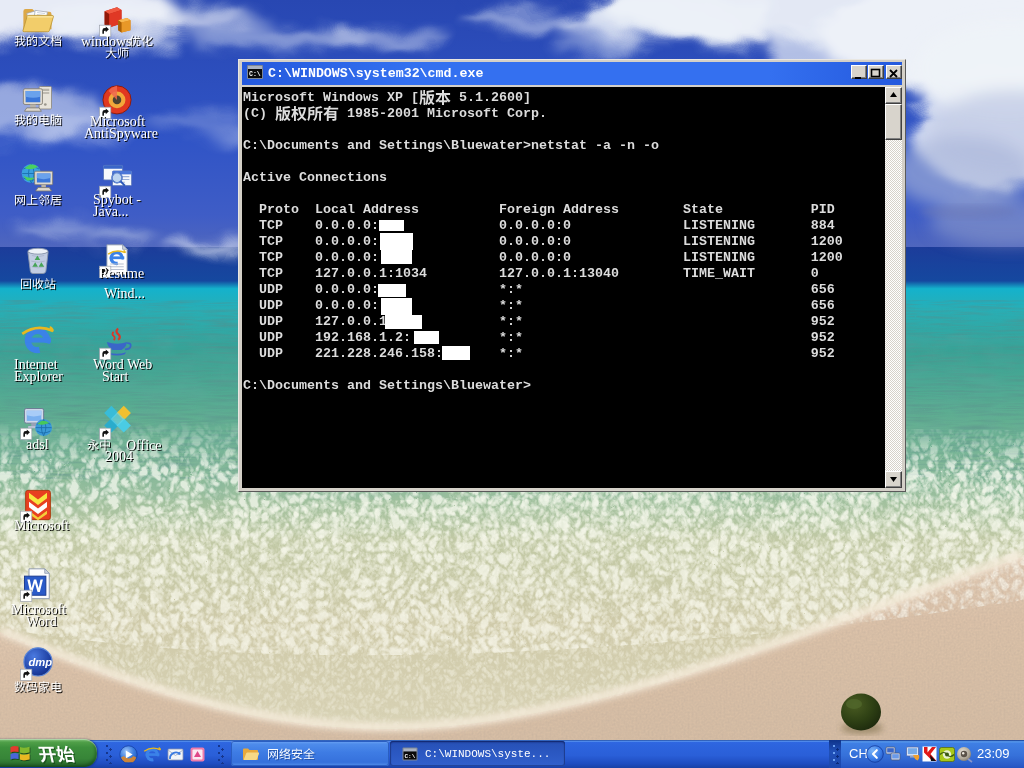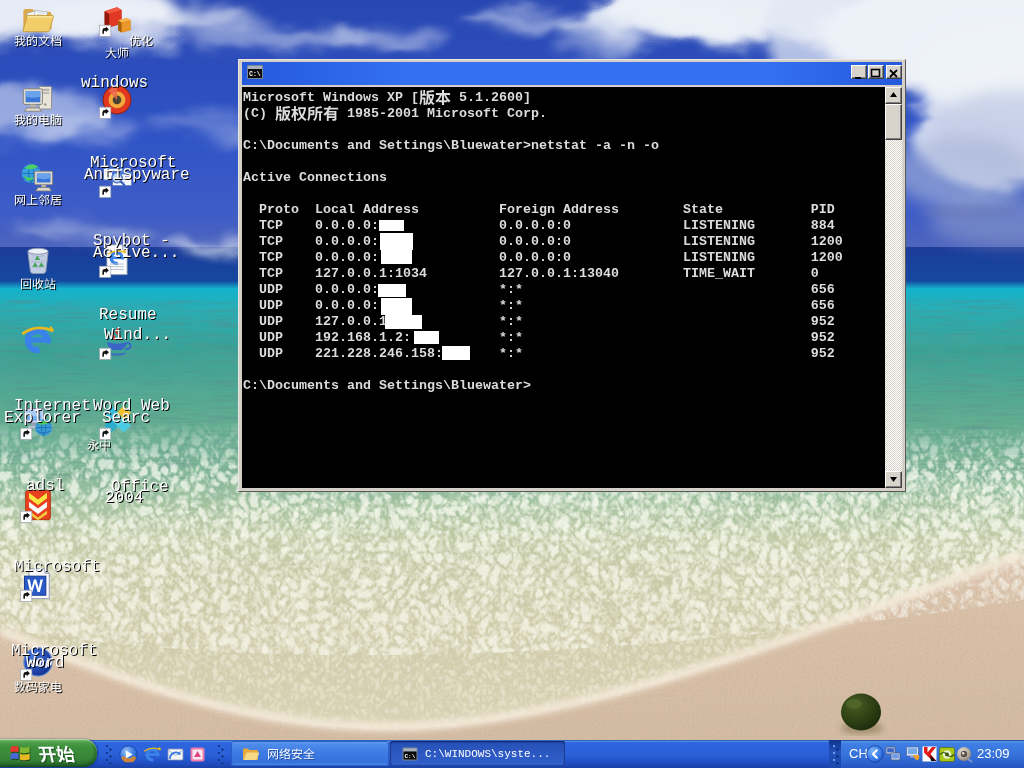--- a/index.html
+++ b/index.html
@@ -1,21 +1,21 @@
 <!DOCTYPE html>
 <html><head><meta charset="utf-8">
 <style>
 html,body{margin:0;padding:0;}
 body{width:1024px;height:768px;overflow:hidden;position:relative;
  font-family:"Liberation Sans",sans-serif;}
 #desk{position:absolute;left:0;top:0;width:1024px;height:768px;overflow:hidden;}
 .abs{position:absolute;}
-.lab{position:absolute;color:#fff;font-family:Liberation Mono, monospace;
- font-size:16px;line-height:12px;text-align:center;
- text-shadow:1px 1px 0 #000;white-space:pre;margin-top:41px;}
+.lab{position:absolute;color:#fff;font-family:Liberation Serif, serif;
+ font-size:14px;line-height:12px;text-align:center;
+ text-shadow:1px 1px 0 #000;white-space:pre;}
 </style></head><body>
 <div id="desk">
 <svg width="0" height="0" style="position:absolute">
 <defs>
 <mask id="ieem" maskUnits="userSpaceOnUse" x="0" y="0" width="32" height="32">
  <rect width="32" height="32" fill="#fff"></rect>
  <circle cx="15.5" cy="16.5" r="5.8" fill="#000"></circle>
  <path d="M15.5 16.5 L32 21 L32 32 L19 32 Z" fill="#000"></path>
 </mask>
 <g id="iee">
@@ -163,20 +163,21 @@
 
 <div class="abs" style="left:238px;top:59px;width:668px;height:433px;
  background:#d4d0c8;border:1px solid;border-color:#e9e7e2 #5a5a5a #5a5a5a #e9e7e2;box-sizing:border-box;"></div>
 <div class="abs" style="left:242px;top:62px;width:660px;height:23px;background:linear-gradient(90deg,#2459dd,#3470f0 25%,#3470f0 80%,#2459dd);"></div>
 <svg class="abs" style="left:247px;top:65px" width="16" height="16" viewBox="0 0 16 16">
  <rect x="0" y="0" width="16" height="14" rx="1" fill="#7d8694"></rect>
  <rect x="1" y="1" width="14" height="3" fill="#aab2c0"></rect>
  <rect x="1" y="4" width="14" height="9" fill="#0a0a0a"></rect>
  <text x="2" y="11" font-family="Liberation Mono" font-size="6.5" font-weight="bold" fill="#fff">C:\</text>
 </svg>
+<div class="abs" style="left:268px;top:66px;font:bold 13.3px/15px 'Liberation Mono',monospace;color:#fff;letter-spacing:0;">C:\WINDOWS\system32\cmd.exe</div>
 <div class="abs" style="left:851px;top:65px;width:16px;height:14px;background:#d8d4cc;border:1px solid;border-color:#fff #404040 #404040 #fff;box-sizing:border-box;box-shadow:inset -1px -1px 0 #808080;"><svg width="14" height="12" viewBox="0 0 14 12">
         <rect x="3" y="9" width="6" height="2" fill="#000"></rect>
       </svg></div>
     <div class="abs" style="left:868px;top:65px;width:16px;height:14px;background:#d8d4cc;border:1px solid;border-color:#fff #404040 #404040 #fff;box-sizing:border-box;box-shadow:inset -1px -1px 0 #808080;"><svg width="14" height="12" viewBox="0 0 14 12">
         <rect x="2.5" y="1.5" width="8" height="7" fill="none" stroke="#000" stroke-width="1.6"></rect>
       </svg></div>
     <div class="abs" style="left:886px;top:65px;width:16px;height:14px;background:#d8d4cc;border:1px solid;border-color:#fff #404040 #404040 #fff;box-sizing:border-box;box-shadow:inset -1px -1px 0 #808080;"><svg width="14" height="12" viewBox="0 0 14 12">
         <path d="M3 2 L10 9 M10 2 L3 9" stroke="#000" stroke-width="1.8"></path>
       </svg></div>
     <div class="abs" style="left:242px;top:87px;width:643px;height:401px;background:#000;"></div>
@@ -537,41 +538,41 @@
     </svg>
     <div class="lab" style="left:90px;top:116px;">Microsoft</div>
     <div class="lab" style="left:84px;top:128px;">AntiSpyware</div>
     <svg class="abs" style="left:14px;top:194px" width="51" height="15" viewBox="0 0 51 15">
       <g transform="translate(0,10.3)">
         <path d="M2.3 -6.4C2.9 -5.8 3.5 -5 4 -4.2C3.5 -2.9 2.9 -1.9 2.1 -1.1C2.3 -0.9 2.6 -0.7 2.8 -0.6C3.5 -1.3 4.1 -2.3 4.5 -3.4C4.9 -2.9 5.3 -2.3 5.5 -1.9L6.1 -2.5C5.8 -3 5.4 -3.6 4.9 -4.3C5.2 -5.3 5.5 -6.4 5.7 -7.6L4.8 -7.7C4.7 -6.8 4.5 -5.9 4.3 -5.1C3.8 -5.8 3.3 -6.4 2.9 -6.9ZM5.8 -6.4C6.3 -5.8 6.9 -5 7.4 -4.2C7 -2.9 6.3 -1.8 5.4 -1C5.6 -0.9 6 -0.6 6.1 -0.5C6.9 -1.2 7.5 -2.2 8 -3.4C8.4 -2.7 8.7 -2.1 9 -1.5L9.6 -2.1C9.3 -2.7 8.9 -3.5 8.3 -4.3C8.6 -5.3 8.9 -6.4 9.1 -7.6L8.2 -7.7C8.1 -6.8 7.9 -5.9 7.7 -5.1C7.3 -5.7 6.8 -6.3 6.4 -6.9ZM1.1 -9.4V0.9H2V-8.5H10.1V-0.2C10.1 -0 10 0 9.8 0C9.5 0.1 8.7 0.1 8 0C8.1 0.3 8.2 0.7 8.3 0.9C9.4 0.9 10 0.9 10.4 0.8C10.8 0.6 11 0.3 11 -0.2V-9.4Z M17.1 -9.9V-0.5H12.6V0.4H23.4V-0.5H18.1V-5.3H22.6V-6.2H18.1V-9.9Z M27.1 -6.6C27.5 -6.1 28 -5.5 28.3 -5.1L28.9 -5.6C28.7 -6 28.2 -6.5 27.7 -7ZM31.5 -9.4V0.9H32.3V-8.6H34.2C33.9 -7.7 33.5 -6.4 33 -5.4C34.1 -4.3 34.4 -3.4 34.4 -2.7C34.4 -2.2 34.3 -1.9 34.1 -1.7C33.9 -1.6 33.8 -1.6 33.6 -1.6C33.3 -1.6 33 -1.6 32.7 -1.6C32.8 -1.4 32.9 -1 32.9 -0.8C33.2 -0.7 33.6 -0.7 33.9 -0.8C34.2 -0.8 34.5 -0.9 34.7 -1C35.1 -1.3 35.2 -1.9 35.2 -2.6C35.2 -3.4 35 -4.4 33.9 -5.5C34.4 -6.6 34.9 -8 35.4 -9.1L34.8 -9.5L34.6 -9.4ZM27.8 -10.1C27.1 -8.6 25.9 -7.1 24.4 -6.1C24.6 -5.9 24.9 -5.6 25.1 -5.4C26.2 -6.3 27.1 -7.3 27.9 -8.5C28.9 -7.7 30 -6.6 30.5 -5.9L31.1 -6.6C30.5 -7.3 29.3 -8.4 28.3 -9.2L28.6 -9.8ZM25.5 -4.6V-3.8H29.2C28.8 -3 28.2 -2 27.6 -1.3C27.3 -1.6 26.9 -2 26.5 -2.3L25.9 -1.8C26.8 -1 27.9 0.1 28.4 0.9L29.1 0.3C28.9 0 28.6 -0.3 28.2 -0.7C28.9 -1.7 29.9 -3.1 30.4 -4.3L29.8 -4.7L29.6 -4.6Z M38.6 -8.6H45.7V-7.3H38.6ZM38.6 -6.5H42.5V-5.2H38.6L38.6 -5.9ZM39.6 -2.9V1H40.4V0.5H45.5V0.9H46.4V-2.9H43.4V-4.3H47.3V-5.2H43.4V-6.5H46.6V-9.4H37.7V-5.9C37.7 -4 37.6 -1.4 36.4 0.5C36.6 0.6 37 0.8 37.2 1C38.1 -0.5 38.5 -2.6 38.6 -4.3H42.5V-2.9ZM40.4 -0.3V-2.1H45.5V-0.3Z" fill="#000" transform="translate(1.1,1.1)" opacity="0.9"></path>
         <path d="M2.3 -6.4C2.9 -5.8 3.5 -5 4 -4.2C3.5 -2.9 2.9 -1.9 2.1 -1.1C2.3 -0.9 2.6 -0.7 2.8 -0.6C3.5 -1.3 4.1 -2.3 4.5 -3.4C4.9 -2.9 5.3 -2.3 5.5 -1.9L6.1 -2.5C5.8 -3 5.4 -3.6 4.9 -4.3C5.2 -5.3 5.5 -6.4 5.7 -7.6L4.8 -7.7C4.7 -6.8 4.5 -5.9 4.3 -5.1C3.8 -5.8 3.3 -6.4 2.9 -6.9ZM5.8 -6.4C6.3 -5.8 6.9 -5 7.4 -4.2C7 -2.9 6.3 -1.8 5.4 -1C5.6 -0.9 6 -0.6 6.1 -0.5C6.9 -1.2 7.5 -2.2 8 -3.4C8.4 -2.7 8.7 -2.1 9 -1.5L9.6 -2.1C9.3 -2.7 8.9 -3.5 8.3 -4.3C8.6 -5.3 8.9 -6.4 9.1 -7.6L8.2 -7.7C8.1 -6.8 7.9 -5.9 7.7 -5.1C7.3 -5.7 6.8 -6.3 6.4 -6.9ZM1.1 -9.4V0.9H2V-8.5H10.1V-0.2C10.1 -0 10 0 9.8 0C9.5 0.1 8.7 0.1 8 0C8.1 0.3 8.2 0.7 8.3 0.9C9.4 0.9 10 0.9 10.4 0.8C10.8 0.6 11 0.3 11 -0.2V-9.4Z M17.1 -9.9V-0.5H12.6V0.4H23.4V-0.5H18.1V-5.3H22.6V-6.2H18.1V-9.9Z M27.1 -6.6C27.5 -6.1 28 -5.5 28.3 -5.1L28.9 -5.6C28.7 -6 28.2 -6.5 27.7 -7ZM31.5 -9.4V0.9H32.3V-8.6H34.2C33.9 -7.7 33.5 -6.4 33 -5.4C34.1 -4.3 34.4 -3.4 34.4 -2.7C34.4 -2.2 34.3 -1.9 34.1 -1.7C33.9 -1.6 33.8 -1.6 33.6 -1.6C33.3 -1.6 33 -1.6 32.7 -1.6C32.8 -1.4 32.9 -1 32.9 -0.8C33.2 -0.7 33.6 -0.7 33.9 -0.8C34.2 -0.8 34.5 -0.9 34.7 -1C35.1 -1.3 35.2 -1.9 35.2 -2.6C35.2 -3.4 35 -4.4 33.9 -5.5C34.4 -6.6 34.9 -8 35.4 -9.1L34.8 -9.5L34.6 -9.4ZM27.8 -10.1C27.1 -8.6 25.9 -7.1 24.4 -6.1C24.6 -5.9 24.9 -5.6 25.1 -5.4C26.2 -6.3 27.1 -7.3 27.9 -8.5C28.9 -7.7 30 -6.6 30.5 -5.9L31.1 -6.6C30.5 -7.3 29.3 -8.4 28.3 -9.2L28.6 -9.8ZM25.5 -4.6V-3.8H29.2C28.8 -3 28.2 -2 27.6 -1.3C27.3 -1.6 26.9 -2 26.5 -2.3L25.9 -1.8C26.8 -1 27.9 0.1 28.4 0.9L29.1 0.3C28.9 0 28.6 -0.3 28.2 -0.7C28.9 -1.7 29.9 -3.1 30.4 -4.3L29.8 -4.7L29.6 -4.6Z M38.6 -8.6H45.7V-7.3H38.6ZM38.6 -6.5H42.5V-5.2H38.6L38.6 -5.9ZM39.6 -2.9V1H40.4V0.5H45.5V0.9H46.4V-2.9H43.4V-4.3H47.3V-5.2H43.4V-6.5H46.6V-9.4H37.7V-5.9C37.7 -4 37.6 -1.4 36.4 0.5C36.6 0.6 37 0.8 37.2 1C38.1 -0.5 38.5 -2.6 38.6 -4.3H42.5V-2.9ZM40.4 -0.3V-2.1H45.5V-0.3Z" fill="#fff"></path>
       </g>
     </svg>
     <div class="lab" style="left:93px;top:194px;">Spybot -</div>
-    <div class="lab" style="left:93px;top:206px;">Active...</div>
+    <div class="lab" style="left:93px;top:206px;">Java...</div>
     <svg class="abs" style="left:20px;top:278px" width="39" height="15" viewBox="0 0 39 15">
       <g transform="translate(0,10.3)">
         <path d="M4.5 -6H7.4V-3.3H4.5ZM3.6 -6.8V-2.4H8.3V-6.8ZM1 -9.6V0.9H1.9V0.3H10.1V0.9H11V-9.6ZM1.9 -0.6V-8.7H10.1V-0.6Z M19.1 -6.9H21.7C21.4 -5.4 21 -4.1 20.4 -3C19.8 -4.1 19.3 -5.4 19 -6.7ZM18.9 -10.1C18.6 -8 17.9 -6 16.9 -4.8C17.1 -4.6 17.4 -4.2 17.6 -4.1C17.9 -4.5 18.2 -5 18.5 -5.6C18.9 -4.3 19.4 -3.2 19.9 -2.2C19.2 -1.2 18.3 -0.4 17.1 0.2C17.3 0.4 17.6 0.8 17.7 1C18.8 0.4 19.7 -0.4 20.4 -1.4C21.1 -0.4 22 0.4 22.9 0.9C23.1 0.7 23.4 0.3 23.6 0.2C22.5 -0.3 21.7 -1.1 21 -2.1C21.7 -3.4 22.2 -5 22.6 -6.9H23.5V-7.7H19.3C19.5 -8.4 19.7 -9.2 19.8 -9.9ZM13.1 -1.2C13.3 -1.4 13.7 -1.6 15.9 -2.4V1H16.8V-9.9H15.9V-3.2L14 -2.6V-8.7H13.2V-2.8C13.2 -2.4 12.9 -2.1 12.7 -2C12.9 -1.8 13 -1.4 13.1 -1.2Z M24.7 -7.8V-7H29.4V-7.8ZM25.2 -6.3C25.5 -4.9 25.7 -3.2 25.8 -2L26.5 -2.1C26.4 -3.3 26.2 -5.1 25.9 -6.4ZM26.1 -9.8C26.4 -9.2 26.8 -8.4 26.9 -7.9L27.7 -8.2C27.6 -8.7 27.2 -9.5 26.9 -10ZM28 -6.6C27.8 -5.1 27.5 -3 27.2 -1.7C26.2 -1.5 25.3 -1.3 24.6 -1.1L24.8 -0.2C26 -0.6 27.7 -1 29.3 -1.4L29.2 -2.2L27.9 -1.9C28.2 -3.2 28.6 -5 28.8 -6.4ZM29.6 -4.3V0.9H30.5V0.4H34.1V0.9H35V-4.3H32.5V-6.7H35.5V-7.6H32.5V-10.1H31.5V-4.3ZM30.5 -0.5V-3.5H34.1V-0.5Z" fill="#000" transform="translate(1.1,1.1)" opacity="0.9"></path>
         <path d="M4.5 -6H7.4V-3.3H4.5ZM3.6 -6.8V-2.4H8.3V-6.8ZM1 -9.6V0.9H1.9V0.3H10.1V0.9H11V-9.6ZM1.9 -0.6V-8.7H10.1V-0.6Z M19.1 -6.9H21.7C21.4 -5.4 21 -4.1 20.4 -3C19.8 -4.1 19.3 -5.4 19 -6.7ZM18.9 -10.1C18.6 -8 17.9 -6 16.9 -4.8C17.1 -4.6 17.4 -4.2 17.6 -4.1C17.9 -4.5 18.2 -5 18.5 -5.6C18.9 -4.3 19.4 -3.2 19.9 -2.2C19.2 -1.2 18.3 -0.4 17.1 0.2C17.3 0.4 17.6 0.8 17.7 1C18.8 0.4 19.7 -0.4 20.4 -1.4C21.1 -0.4 22 0.4 22.9 0.9C23.1 0.7 23.4 0.3 23.6 0.2C22.5 -0.3 21.7 -1.1 21 -2.1C21.7 -3.4 22.2 -5 22.6 -6.9H23.5V-7.7H19.3C19.5 -8.4 19.7 -9.2 19.8 -9.9ZM13.1 -1.2C13.3 -1.4 13.7 -1.6 15.9 -2.4V1H16.8V-9.9H15.9V-3.2L14 -2.6V-8.7H13.2V-2.8C13.2 -2.4 12.9 -2.1 12.7 -2C12.9 -1.8 13 -1.4 13.1 -1.2Z M24.7 -7.8V-7H29.4V-7.8ZM25.2 -6.3C25.5 -4.9 25.7 -3.2 25.8 -2L26.5 -2.1C26.4 -3.3 26.2 -5.1 25.9 -6.4ZM26.1 -9.8C26.4 -9.2 26.8 -8.4 26.9 -7.9L27.7 -8.2C27.6 -8.7 27.2 -9.5 26.9 -10ZM28 -6.6C27.8 -5.1 27.5 -3 27.2 -1.7C26.2 -1.5 25.3 -1.3 24.6 -1.1L24.8 -0.2C26 -0.6 27.7 -1 29.3 -1.4L29.2 -2.2L27.9 -1.9C28.2 -3.2 28.6 -5 28.8 -6.4ZM29.6 -4.3V0.9H30.5V0.4H34.1V0.9H35V-4.3H32.5V-6.7H35.5V-7.6H32.5V-10.1H31.5V-4.3ZM30.5 -0.5V-3.5H34.1V-0.5Z" fill="#fff"></path>
       </g>
     </svg>
     <div class="lab" style="left:99px;top:268px;">Resume</div>
     <div class="lab" style="left:104px;top:288px;">Wind...</div>
     <div class="lab" style="left:14px;top:359px;">Internet</div>
-    <div class="lab" style="left:4px;top:371px;">Explorer</div>
+    <div class="lab" style="left:14px;top:371px;">Explorer</div>
     <div class="lab" style="left:93px;top:359px;">Word Web</div>
-    <div class="lab" style="left:102px;top:371px;">Searc</div>
+    <div class="lab" style="left:102px;top:371px;">Start</div>
     <div class="lab" style="left:26px;top:439px;">adsl</div>
     <svg class="abs" style="left:87px;top:439px" width="27" height="15" viewBox="0 0 27 15">
       <g transform="translate(0,10.3)">
         <path d="M3.3 -9.3C4.8 -8.9 6.8 -8.2 7.8 -7.7L8.2 -8.5C7.2 -9.1 5.2 -9.7 3.8 -10.1ZM0.7 -5.3V-4.4H3.5C2.9 -2.7 1.8 -1.3 0.4 -0.5C0.6 -0.3 1 0 1.1 0.2C2.7 -0.8 4.1 -2.6 4.7 -5.1L4.1 -5.3L3.9 -5.3ZM10.3 -6.7C9.6 -6 8.5 -4.9 7.5 -4.2C7.1 -5 6.8 -5.8 6.5 -6.7V-7.6H2.2V-6.7H5.6V-0.2C5.6 -0 5.5 0 5.3 0.1C5.1 0.1 4.4 0.1 3.6 0C3.8 0.3 3.9 0.7 3.9 0.9C5 0.9 5.6 0.9 6 0.8C6.4 0.6 6.5 0.4 6.5 -0.2V-4.5C7.5 -2.3 8.9 -0.7 10.9 0.2C11.1 -0.1 11.4 -0.4 11.6 -0.6C10.1 -1.2 8.9 -2.2 8 -3.5C9 -4.2 10.2 -5.3 11.2 -6.2Z M17.5 -10.1V-7.9H13.2V-2.2H14.1V-3H17.5V0.9H18.4V-3H21.9V-2.3H22.8V-7.9H18.4V-10.1ZM14.1 -3.9V-7.1H17.5V-3.9ZM21.9 -3.9H18.4V-7.1H21.9Z" fill="#000" transform="translate(1.1,1.1)" opacity="0.9"></path>
         <path d="M3.3 -9.3C4.8 -8.9 6.8 -8.2 7.8 -7.7L8.2 -8.5C7.2 -9.1 5.2 -9.7 3.8 -10.1ZM0.7 -5.3V-4.4H3.5C2.9 -2.7 1.8 -1.3 0.4 -0.5C0.6 -0.3 1 0 1.1 0.2C2.7 -0.8 4.1 -2.6 4.7 -5.1L4.1 -5.3L3.9 -5.3ZM10.3 -6.7C9.6 -6 8.5 -4.9 7.5 -4.2C7.1 -5 6.8 -5.8 6.5 -6.7V-7.6H2.2V-6.7H5.6V-0.2C5.6 -0 5.5 0 5.3 0.1C5.1 0.1 4.4 0.1 3.6 0C3.8 0.3 3.9 0.7 3.9 0.9C5 0.9 5.6 0.9 6 0.8C6.4 0.6 6.5 0.4 6.5 -0.2V-4.5C7.5 -2.3 8.9 -0.7 10.9 0.2C11.1 -0.1 11.4 -0.4 11.6 -0.6C10.1 -1.2 8.9 -2.2 8 -3.5C9 -4.2 10.2 -5.3 11.2 -6.2Z M17.5 -10.1V-7.9H13.2V-2.2H14.1V-3H17.5V0.9H18.4V-3H21.9V-2.3H22.8V-7.9H18.4V-10.1ZM14.1 -3.9V-7.1H17.5V-3.9ZM21.9 -3.9H18.4V-7.1H21.9Z" fill="#fff"></path>
       </g>
     </svg>
-    <div class="lab" style="left:111px;top:440px;">Office</div>
+    <div class="lab" style="left:126px;top:440px;">Office</div>
     <div class="lab" style="left:105px;top:451px;">2004</div>
     <div class="lab" style="left:14px;top:520px;">Microsoft</div>
     <div class="lab" style="left:11px;top:604px;">Microsoft</div>
     <div class="lab" style="left:26px;top:616px;">Word</div>
     <svg class="abs" style="left:14px;top:681px" width="51" height="15" viewBox="0 0 51 15">
       <g transform="translate(0,10.3)">
         <path d="M5.3 -9.9C5.1 -9.4 4.7 -8.7 4.4 -8.3L5 -8C5.3 -8.4 5.7 -9 6.1 -9.5ZM1.1 -9.5C1.4 -9 1.7 -8.4 1.8 -7.9L2.5 -8.2C2.4 -8.7 2.1 -9.3 1.7 -9.8ZM4.9 -3.1C4.6 -2.5 4.3 -2 3.8 -1.5C3.3 -1.7 2.9 -2 2.4 -2.2C2.6 -2.4 2.8 -2.8 3 -3.1ZM1.3 -1.8C1.9 -1.6 2.6 -1.3 3.2 -1C2.4 -0.4 1.5 -0.1 0.5 0.2C0.6 0.3 0.8 0.6 0.9 0.9C2 0.6 3 0.1 3.9 -0.6C4.3 -0.4 4.7 -0.1 4.9 0.1L5.5 -0.5C5.2 -0.7 4.9 -0.9 4.5 -1.1C5.1 -1.8 5.6 -2.7 5.9 -3.7L5.4 -3.9L5.3 -3.9H3.3L3.6 -4.5L2.8 -4.6C2.7 -4.4 2.6 -4.1 2.5 -3.9H0.8V-3.1H2.1C1.8 -2.6 1.6 -2.2 1.3 -1.8ZM3.1 -10.1V-7.8H0.6V-7.1H2.8C2.2 -6.3 1.3 -5.6 0.5 -5.2C0.6 -5.1 0.9 -4.7 1 -4.5C1.7 -4.9 2.5 -5.6 3.1 -6.3V-4.8H3.9V-6.5C4.5 -6.1 5.2 -5.5 5.5 -5.2L6 -5.9C5.7 -6.1 4.7 -6.7 4.1 -7.1H6.4V-7.8H3.9V-10.1ZM7.5 -10C7.2 -7.9 6.7 -5.9 5.8 -4.6C6 -4.5 6.3 -4.2 6.5 -4C6.8 -4.5 7 -5 7.3 -5.6C7.5 -4.4 7.9 -3.3 8.3 -2.4C7.7 -1.2 6.7 -0.4 5.4 0.3C5.6 0.4 5.8 0.8 5.9 1C7.1 0.3 8.1 -0.5 8.8 -1.5C9.4 -0.5 10.1 0.3 11.1 0.9C11.2 0.6 11.5 0.3 11.7 0.1C10.7 -0.4 9.9 -1.3 9.3 -2.4C9.9 -3.6 10.3 -5.1 10.6 -6.9H11.4V-7.8H8C8.1 -8.4 8.3 -9.1 8.4 -9.9ZM9.7 -6.9C9.5 -5.5 9.2 -4.3 8.8 -3.3C8.3 -4.4 8 -5.6 7.8 -6.9Z M16.9 -2.5V-1.6H21.5V-2.5ZM17.9 -7.8C17.8 -6.6 17.7 -5 17.5 -4H17.7L22.4 -4C22.1 -1.4 21.9 -0.3 21.6 -0C21.4 0.1 21.3 0.1 21.1 0.1C20.9 0.1 20.3 0.1 19.8 0C19.9 0.3 20 0.6 20 0.9C20.6 0.9 21.1 0.9 21.5 0.9C21.8 0.9 22 0.8 22.3 0.5C22.7 0.1 23 -1.2 23.3 -4.4C23.3 -4.5 23.3 -4.8 23.3 -4.8H21.8C22 -6.3 22.2 -8.1 22.3 -9.3L21.6 -9.4L21.5 -9.4H17.3V-8.5H21.3C21.2 -7.5 21.1 -6 20.9 -4.8H18.4C18.6 -5.7 18.7 -6.8 18.7 -7.7ZM12.6 -9.4V-8.6H14.1C13.7 -6.8 13.2 -5.1 12.3 -3.9C12.5 -3.7 12.7 -3.2 12.8 -3C13 -3.3 13.2 -3.6 13.4 -3.9V0.4H14.2V-0.6H16.4V-5.7H14.2C14.5 -6.6 14.7 -7.6 14.9 -8.6H16.7V-9.4ZM14.2 -4.9H15.6V-1.4H14.2Z M29.1 -9.9C29.2 -9.6 29.4 -9.3 29.5 -9H25V-6.5H25.9V-8.2H34.2V-6.5H35.1V-9H30.6C30.5 -9.4 30.2 -9.8 30 -10.2ZM33.5 -5.8C32.8 -5.1 31.8 -4.4 30.9 -3.8C30.6 -4.4 30.2 -5.1 29.6 -5.6C29.9 -5.8 30.2 -6 30.4 -6.2H33.5V-7H26.5V-6.2H29.3C28.1 -5.5 26.5 -4.9 25 -4.5C25.1 -4.3 25.4 -3.9 25.5 -3.8C26.6 -4.1 27.9 -4.6 28.9 -5.2C29.2 -5 29.4 -4.7 29.5 -4.5C28.5 -3.7 26.4 -2.9 24.9 -2.5C25.1 -2.3 25.3 -2 25.4 -1.8C26.8 -2.2 28.7 -3.1 29.9 -3.9C30 -3.6 30.1 -3.3 30.2 -3C29 -2 26.7 -0.8 24.7 -0.4C24.9 -0.2 25.1 0.2 25.2 0.4C26.9 -0.1 29 -1.1 30.4 -2.2C30.5 -1.2 30.3 -0.4 29.9 -0.1C29.7 0.1 29.4 0.1 29.1 0.1C28.9 0.1 28.5 0.1 28 0.1C28.2 0.3 28.3 0.7 28.3 0.9C28.7 0.9 29 0.9 29.3 0.9C29.8 0.9 30.2 0.8 30.5 0.5C31.2 0 31.5 -1.5 31.1 -3L31.7 -3.4C32.3 -1.6 33.5 -0.2 35 0.5C35.1 0.2 35.4 -0.1 35.6 -0.3C34.1 -0.9 32.9 -2.2 32.4 -3.8C33 -4.3 33.7 -4.7 34.2 -5.2Z M41.4 -4.9V-3.2H38.4V-4.9ZM42.4 -4.9H45.5V-3.2H42.4ZM41.4 -5.7H38.4V-7.5H41.4ZM42.4 -5.7V-7.5H45.5V-5.7ZM37.5 -8.3V-1.5H38.4V-2.3H41.4V-1C41.4 0.4 41.8 0.8 43.2 0.8C43.5 0.8 45.5 0.8 45.8 0.8C47.1 0.8 47.4 0.1 47.5 -1.7C47.3 -1.8 46.9 -1.9 46.6 -2.1C46.6 -0.6 46.4 -0.2 45.8 -0.2C45.3 -0.2 43.6 -0.2 43.2 -0.2C42.5 -0.2 42.4 -0.3 42.4 -1V-2.3H46.4V-8.3H42.4V-10.1H41.4V-8.3Z" fill="#000" transform="translate(1.1,1.1)" opacity="0.9"></path>
         <path d="M5.3 -9.9C5.1 -9.4 4.7 -8.7 4.4 -8.3L5 -8C5.3 -8.4 5.7 -9 6.1 -9.5ZM1.1 -9.5C1.4 -9 1.7 -8.4 1.8 -7.9L2.5 -8.2C2.4 -8.7 2.1 -9.3 1.7 -9.8ZM4.9 -3.1C4.6 -2.5 4.3 -2 3.8 -1.5C3.3 -1.7 2.9 -2 2.4 -2.2C2.6 -2.4 2.8 -2.8 3 -3.1ZM1.3 -1.8C1.9 -1.6 2.6 -1.3 3.2 -1C2.4 -0.4 1.5 -0.1 0.5 0.2C0.6 0.3 0.8 0.6 0.9 0.9C2 0.6 3 0.1 3.9 -0.6C4.3 -0.4 4.7 -0.1 4.9 0.1L5.5 -0.5C5.2 -0.7 4.9 -0.9 4.5 -1.1C5.1 -1.8 5.6 -2.7 5.9 -3.7L5.4 -3.9L5.3 -3.9H3.3L3.6 -4.5L2.8 -4.6C2.7 -4.4 2.6 -4.1 2.5 -3.9H0.8V-3.1H2.1C1.8 -2.6 1.6 -2.2 1.3 -1.8ZM3.1 -10.1V-7.8H0.6V-7.1H2.8C2.2 -6.3 1.3 -5.6 0.5 -5.2C0.6 -5.1 0.9 -4.7 1 -4.5C1.7 -4.9 2.5 -5.6 3.1 -6.3V-4.8H3.9V-6.5C4.5 -6.1 5.2 -5.5 5.5 -5.2L6 -5.9C5.7 -6.1 4.7 -6.7 4.1 -7.1H6.4V-7.8H3.9V-10.1ZM7.5 -10C7.2 -7.9 6.7 -5.9 5.8 -4.6C6 -4.5 6.3 -4.2 6.5 -4C6.8 -4.5 7 -5 7.3 -5.6C7.5 -4.4 7.9 -3.3 8.3 -2.4C7.7 -1.2 6.7 -0.4 5.4 0.3C5.6 0.4 5.8 0.8 5.9 1C7.1 0.3 8.1 -0.5 8.8 -1.5C9.4 -0.5 10.1 0.3 11.1 0.9C11.2 0.6 11.5 0.3 11.7 0.1C10.7 -0.4 9.9 -1.3 9.3 -2.4C9.9 -3.6 10.3 -5.1 10.6 -6.9H11.4V-7.8H8C8.1 -8.4 8.3 -9.1 8.4 -9.9ZM9.7 -6.9C9.5 -5.5 9.2 -4.3 8.8 -3.3C8.3 -4.4 8 -5.6 7.8 -6.9Z M16.9 -2.5V-1.6H21.5V-2.5ZM17.9 -7.8C17.8 -6.6 17.7 -5 17.5 -4H17.7L22.4 -4C22.1 -1.4 21.9 -0.3 21.6 -0C21.4 0.1 21.3 0.1 21.1 0.1C20.9 0.1 20.3 0.1 19.8 0C19.9 0.3 20 0.6 20 0.9C20.6 0.9 21.1 0.9 21.5 0.9C21.8 0.9 22 0.8 22.3 0.5C22.7 0.1 23 -1.2 23.3 -4.4C23.3 -4.5 23.3 -4.8 23.3 -4.8H21.8C22 -6.3 22.2 -8.1 22.3 -9.3L21.6 -9.4L21.5 -9.4H17.3V-8.5H21.3C21.2 -7.5 21.1 -6 20.9 -4.8H18.4C18.6 -5.7 18.7 -6.8 18.7 -7.7ZM12.6 -9.4V-8.6H14.1C13.7 -6.8 13.2 -5.1 12.3 -3.9C12.5 -3.7 12.7 -3.2 12.8 -3C13 -3.3 13.2 -3.6 13.4 -3.9V0.4H14.2V-0.6H16.4V-5.7H14.2C14.5 -6.6 14.7 -7.6 14.9 -8.6H16.7V-9.4ZM14.2 -4.9H15.6V-1.4H14.2Z M29.1 -9.9C29.2 -9.6 29.4 -9.3 29.5 -9H25V-6.5H25.9V-8.2H34.2V-6.5H35.1V-9H30.6C30.5 -9.4 30.2 -9.8 30 -10.2ZM33.5 -5.8C32.8 -5.1 31.8 -4.4 30.9 -3.8C30.6 -4.4 30.2 -5.1 29.6 -5.6C29.9 -5.8 30.2 -6 30.4 -6.2H33.5V-7H26.5V-6.2H29.3C28.1 -5.5 26.5 -4.9 25 -4.5C25.1 -4.3 25.4 -3.9 25.5 -3.8C26.6 -4.1 27.9 -4.6 28.9 -5.2C29.2 -5 29.4 -4.7 29.5 -4.5C28.5 -3.7 26.4 -2.9 24.9 -2.5C25.1 -2.3 25.3 -2 25.4 -1.8C26.8 -2.2 28.7 -3.1 29.9 -3.9C30 -3.6 30.1 -3.3 30.2 -3C29 -2 26.7 -0.8 24.7 -0.4C24.9 -0.2 25.1 0.2 25.2 0.4C26.9 -0.1 29 -1.1 30.4 -2.2C30.5 -1.2 30.3 -0.4 29.9 -0.1C29.7 0.1 29.4 0.1 29.1 0.1C28.9 0.1 28.5 0.1 28 0.1C28.2 0.3 28.3 0.7 28.3 0.9C28.7 0.9 29 0.9 29.3 0.9C29.8 0.9 30.2 0.8 30.5 0.5C31.2 0 31.5 -1.5 31.1 -3L31.7 -3.4C32.3 -1.6 33.5 -0.2 35 0.5C35.1 0.2 35.4 -0.1 35.6 -0.3C34.1 -0.9 32.9 -2.2 32.4 -3.8C33 -4.3 33.7 -4.7 34.2 -5.2Z M41.4 -4.9V-3.2H38.4V-4.9ZM42.4 -4.9H45.5V-3.2H42.4ZM41.4 -5.7H38.4V-7.5H41.4ZM42.4 -5.7V-7.5H45.5V-5.7ZM37.5 -8.3V-1.5H38.4V-2.3H41.4V-1C41.4 0.4 41.8 0.8 43.2 0.8C43.5 0.8 45.5 0.8 45.8 0.8C47.1 0.8 47.4 0.1 47.5 -1.7C47.3 -1.8 46.9 -1.9 46.6 -2.1C46.6 -0.6 46.4 -0.2 45.8 -0.2C45.3 -0.2 43.6 -0.2 43.2 -0.2C42.5 -0.2 42.4 -0.3 42.4 -1V-2.3H46.4V-8.3H42.4V-10.1H41.4V-8.3Z" fill="#fff"></path>
       </g>
     </svg>

